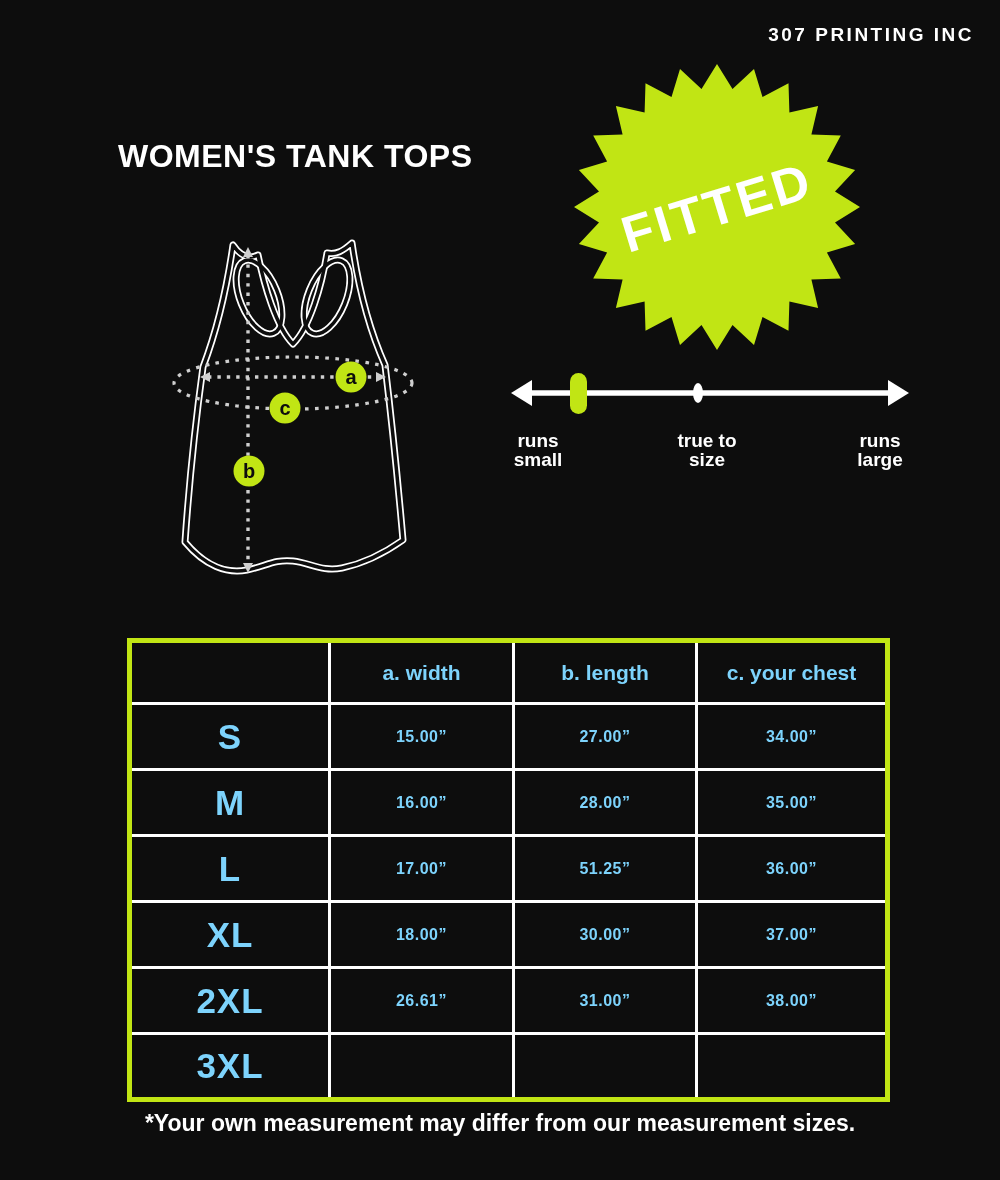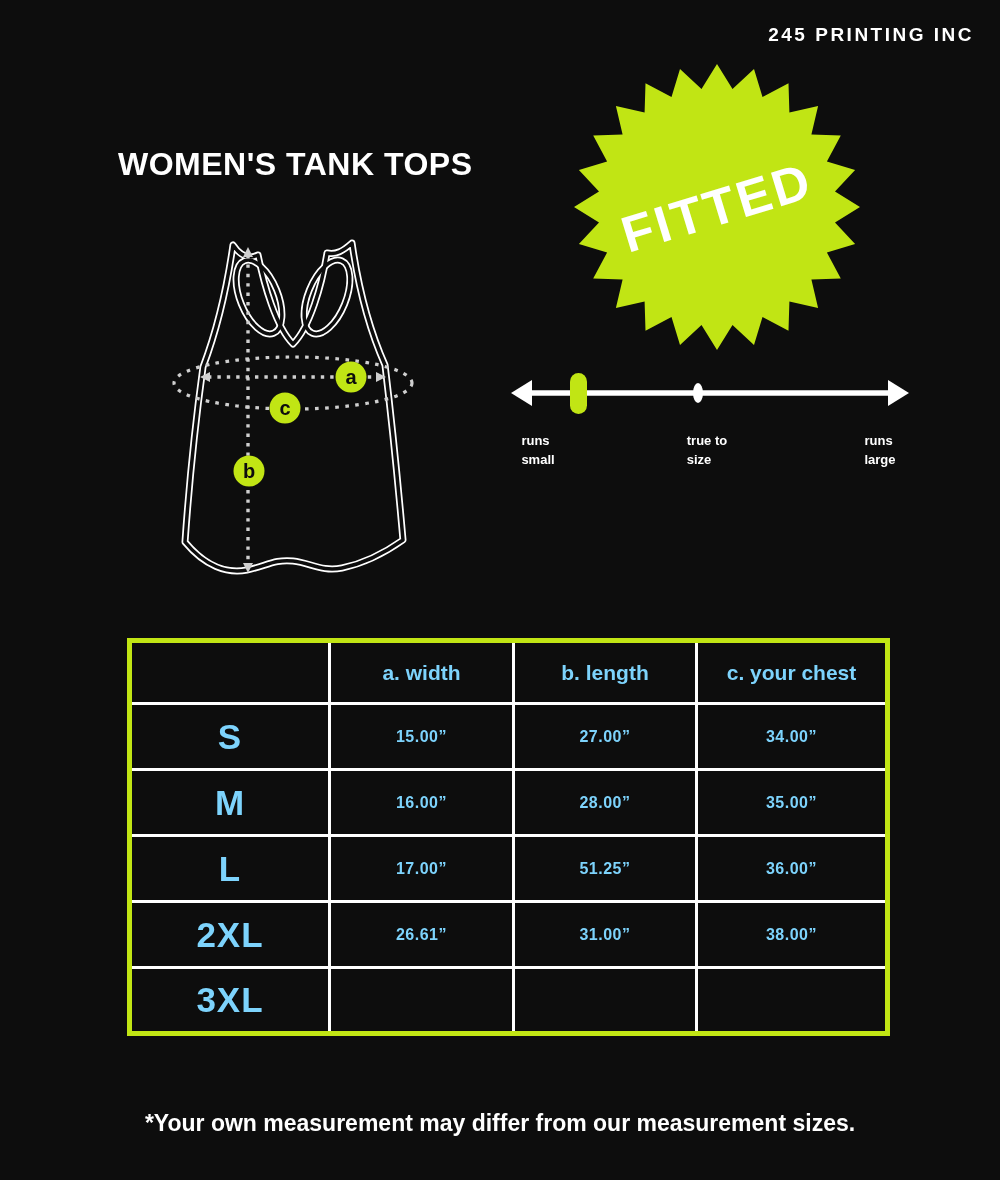--- a/index.html
+++ b/index.html
@@ -13,35 +13,35 @@
     position:absolute;top:24px;right:26px;
     font-size:19px;letter-spacing:2.5px;white-space:nowrap;
   }
   .title{
     position:absolute;left:60px;top:60px;margin:0;
     font-size:76px;line-height:1;letter-spacing:1px;
     color:var(--accent,#c1e514);
   }
   .subtitle{
     position:absolute;left:118px;top:138px;
-    font-size:32px;letter-spacing:0.5px;margin-top:8px;
+    font-size:32px;letter-spacing:0.5px;
   }
   .tank{position:absolute;left:170px;top:235px;}
   .badge{position:absolute;left:567px;top:57px;width:300px;height:300px;}
   .badge svg{position:absolute;left:0;top:0;}
   .badge-label{
     position:absolute;left:0;top:0;width:300px;height:300px;
     display:flex;align-items:center;justify-content:center;
     transform:rotate(-17deg);
     font-size:51px;letter-spacing:3px;color:#fff;
   }
   .scale{position:absolute;left:505px;top:365px;}
   .scale-labels{
     position:absolute;left:505px;top:431px;width:410px;height:60px;
-    font-size:13px;line-height:19px;text-align:left;
+    font-size:19px;line-height:19px;text-align:center;
   }
   .scale-label{position:absolute;top:0;transform:translateX(-50%);white-space:nowrap;}
   .size-table{
     position:absolute;left:127px;top:638px;width:758px;
     border-collapse:collapse;table-layout:fixed;
     border:5px solid var(--accent,#c1e514);
   }
   .size-table th,.size-table td{
     border:3px solid #fff;text-align:center;vertical-align:middle;padding:0;
     color:#7dd3fc;
@@ -54,21 +54,21 @@
   .footnote{
     position:absolute;left:0;top:1110px;width:1000px;
     text-align:center;font-size:23px;
   }
 </style>
 </head>
 <body>
 
 <div class="page" style="--accent: #c1e514; --bg: #0d0d0d;">
 
-  <div class="brand">245 PRINTING INC</div>
+  <div class="brand">307 PRINTING INC</div>
 
   <div class="subtitle">WOMEN'S TANK TOPS</div>
 
   <svg class="tank" width="250" height="345" viewBox="0 0 250 345">
 
     <g fill="none" stroke="#ffffff" stroke-width="7" stroke-linejoin="round">
       <path id="tank-path" d="M 63,10
         C 57,52 47,95 33,132
         C 25,190 19,250 15,307
         C 35,331 57,339 77,335
@@ -179,20 +179,26 @@
           <td class="value-cell">28.00”</td>
           <td class="value-cell">35.00”</td>
         </tr>
         <tr>
           <th class="size-cell">L</th>
           <td class="value-cell">17.00”</td>
           <td class="value-cell">51.25”</td>
           <td class="value-cell">36.00”</td>
         </tr>
         <tr>
+          <th class="size-cell">XL</th>
+          <td class="value-cell">18.00”</td>
+          <td class="value-cell">30.00”</td>
+          <td class="value-cell">37.00”</td>
+        </tr>
+        <tr>
           <th class="size-cell">2XL</th>
           <td class="value-cell">26.61”</td>
           <td class="value-cell">31.00”</td>
           <td class="value-cell">38.00”</td>
         </tr>
         <tr>
           <th class="size-cell">3XL</th>
           <td class="value-cell"></td>
           <td class="value-cell"></td>
           <td class="value-cell"></td>

